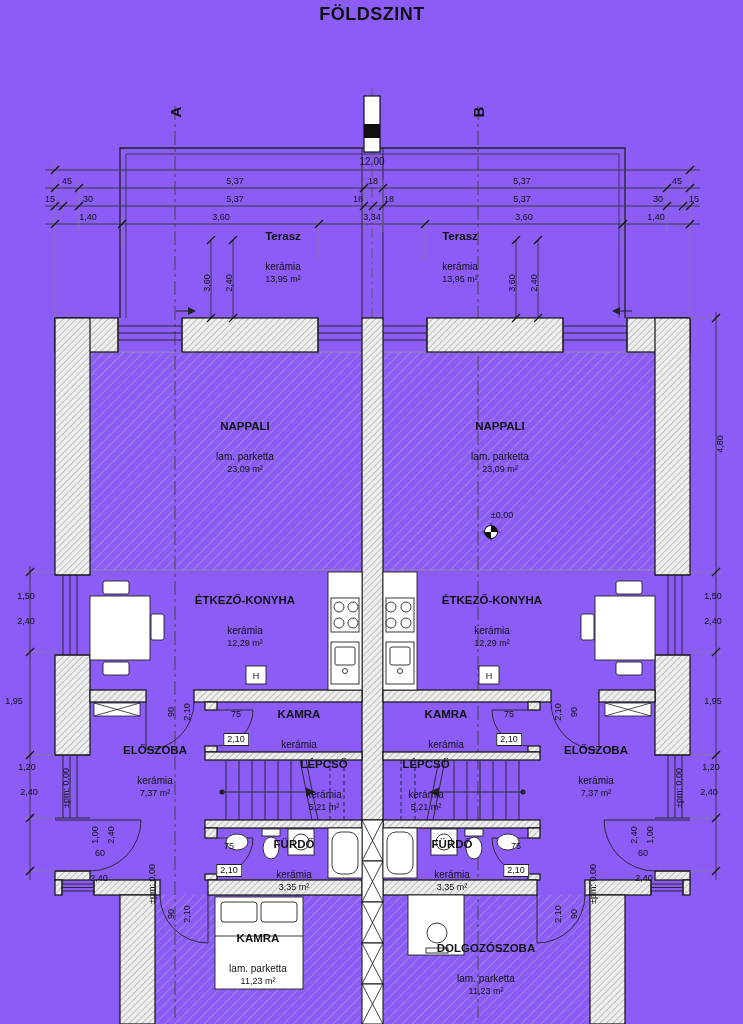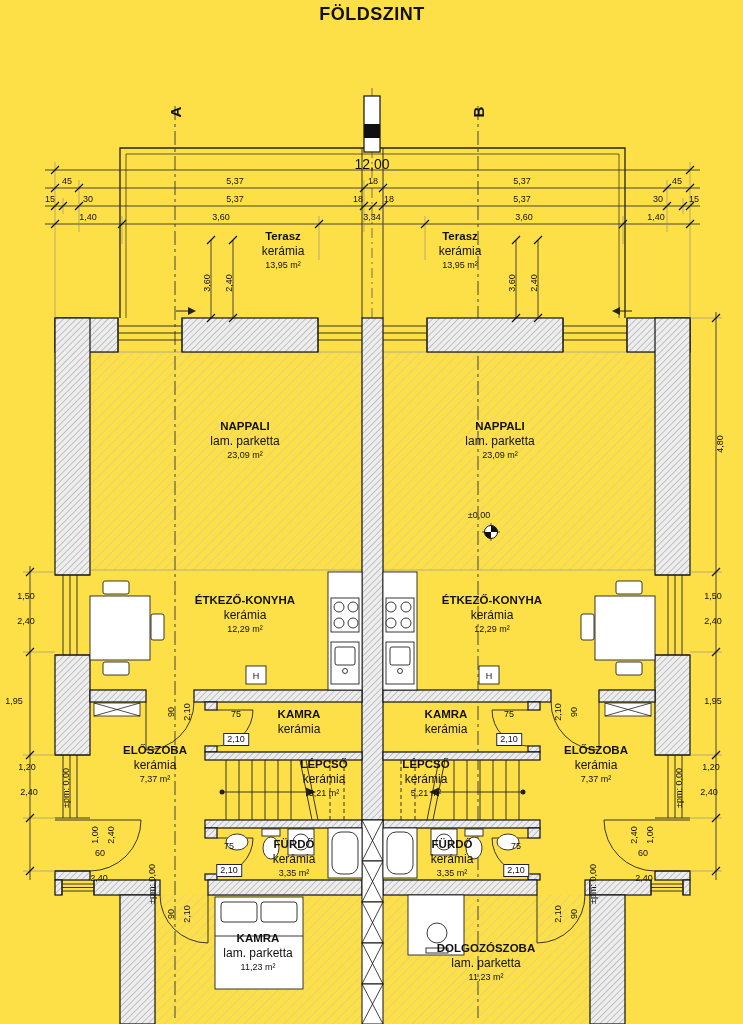--- a/index.html
+++ b/index.html
@@ -1,30 +1,30 @@
 <!DOCTYPE html>
 <html><head>
 <meta charset="utf-8">
 <style>
   html,body{margin:0;padding:0;background:#fff;}
-  .plan{position:relative;width:743px;height:1024px;background:#fde047;overflow:hidden;
+  .plan{position:relative;width:743px;height:1024px;background:#8b5cf6;overflow:hidden;
         font-family:"Liberation Sans",sans-serif;color:#111;}
   .plan svg{position:absolute;left:0;top:0;}
   .title{position:absolute;left:372px;top:4px;transform:translateX(-50%);
          font-size:18px;font-weight:bold;letter-spacing:.5px;white-space:nowrap;}
   .sec{position:absolute;font-size:15px;font-weight:bold;
        transform:translate(-50%,-50%) rotate(-90deg);}
   .lbl{position:absolute;font-size:9px;line-height:1;white-space:nowrap;
        transform:translate(-50%,0);}
   .lbl.rot{transform:translate(-50%,-50%) rotate(-90deg);}
   .lbl.boxed{border:1px solid #222;background:#fff;padding:1px 3px;}
-  .lbl.total{font-size:14px;text-align:right;}
+  .lbl.total{font-size:10px;text-align:right;}
   .room{position:absolute;transform:translateX(-50%);text-align:center;white-space:nowrap;}
   .room .nm{display:block;font-weight:bold;font-size:11.5px;}
-  .room .fin{display:block;font-size:12px;margin-top:2px;}
+  .room .fin{display:block;font-size:10px;margin-top:19px;}
   .room .ar{display:block;font-size:9px;margin-top:2px;}
   .hbox{position:absolute;font-size:9px;transform:translate(-50%,0);}
 </style>
 </head>
 <body>
 
 <div class="plan">
 
 <svg width="743" height="1024" viewBox="0 0 743 1024">
   <defs>
@@ -310,21 +310,21 @@
 <div class="room" style="left:245px;top:420px">
   <span class="nm">NAPPALI</span>
   <span class="fin">lam. parketta</span>
   <span class="ar">23,09 m²</span>
 </div>
 <div class="room" style="left:500px;top:420px">
   <span class="nm">NAPPALI</span>
   <span class="fin">lam. parketta</span>
   <span class="ar">23,09 m²</span>
 </div>
-<div class="lbl" style="left:479px;top:511px">±0,00</div>
+<div class="lbl" style="left:502px;top:511px">±0,00</div>
 
 <div class="room" style="left:245px;top:594px">
   <span class="nm">ÉTKEZŐ-KONYHA</span>
   <span class="fin">kerámia</span>
   <span class="ar">12,29 m²</span>
 </div>
 <div class="room" style="left:492px;top:594px">
   <span class="nm">ÉTKEZŐ-KONYHA</span>
   <span class="fin">kerámia</span>
   <span class="ar">12,29 m²</span>

